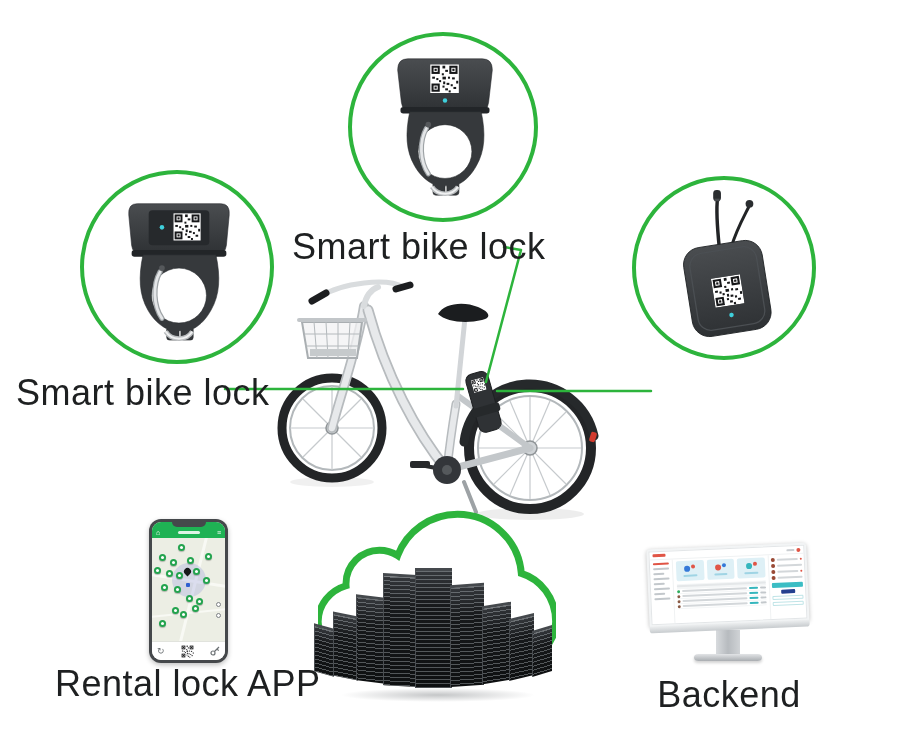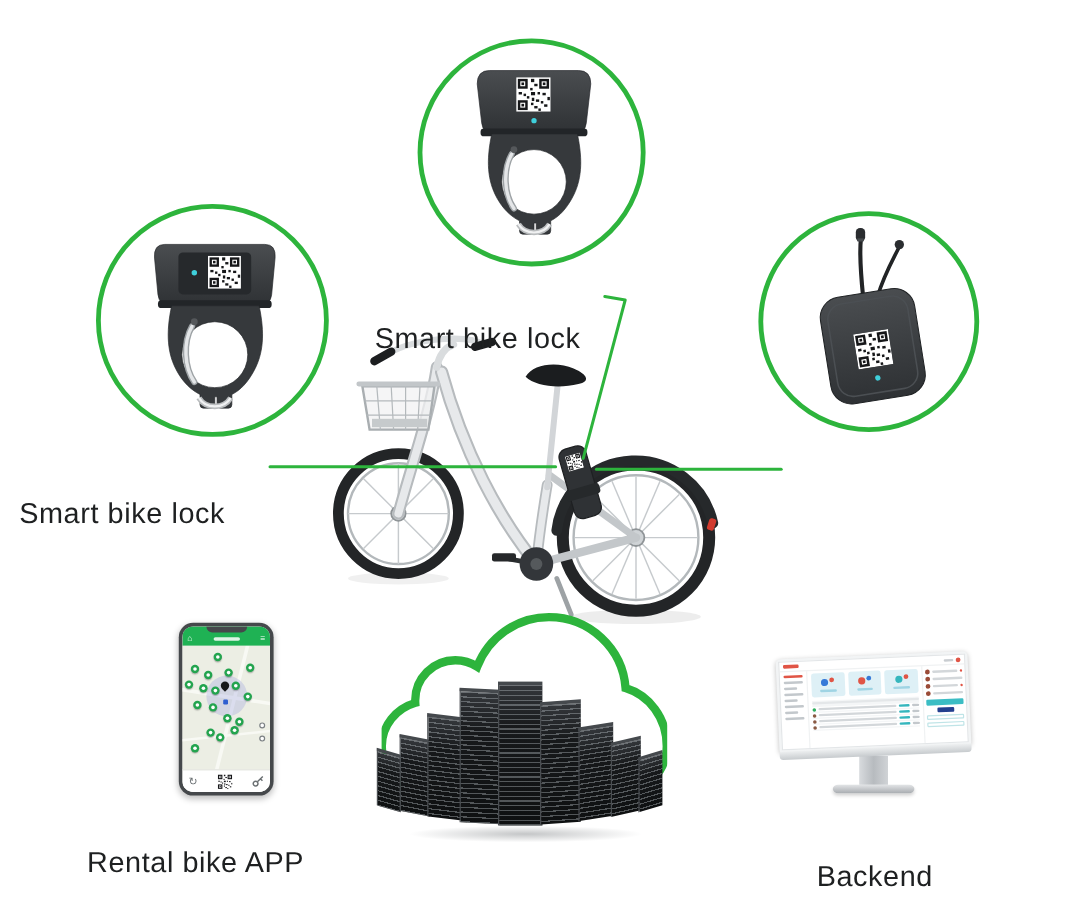--- a/index.html
+++ b/index.html
@@ -1,21 +1,21 @@
 <!DOCTYPE html>
 <html style="--green: #2db43c;"><head>
 <meta charset="utf-8">
 <style>
   :root { --green:#2db43c; --devgray:#36393c; --led:#3fd0dc; --txt:#1e2021; }
   * { box-sizing:border-box; margin:0; padding:0; }
   body { width:900px; height:750px; background:#fff; font-family:"Liberation Sans", sans-serif; overflow:hidden; }
   .stage { position:relative; width:900px; height:750px; background:#fff; }
 
   
-  .lbl { position:absolute; color:var(--txt); font-size:24px; letter-spacing:.5px; white-space:nowrap; z-index:6;margin-top:43px; }
+  .lbl { position:absolute; color:var(--txt); font-size:36px; letter-spacing:.5px; white-space:nowrap; z-index:6; }
   .lbl.centered { text-align:center; }
   #lbl-lock-top { left:292px; top:226px; width:212px; }
   #lbl-lock-left { left:16px; top:372px; }
   #lbl-iot { left:655px; top:374px; }
   #lbl-app { left:55px; top:663px; width:216px; }
   #lbl-cloud { left:338px; top:698px; width:210px; }
   #lbl-backend { left:650px; top:674px; width:158px; }
 
   
   .ring { position:absolute; border:4px solid var(--green); border-radius:50%; background:#fff; z-index:5; }
@@ -303,21 +303,21 @@
         <rect x="30" y="62" width="92" height="104" rx="20" fill="url(#lg-body)" stroke="#202325" stroke-width="1"></rect>
         <rect x="37" y="69" width="78" height="90" rx="15" fill="none" stroke="#4b4f53" stroke-width="1.5"></rect>
         <use href="#qr" x="59" y="100" width="34" height="34"></use>
         <circle cx="76" cy="145" r="2.6" fill="#3fd0dc"></circle>
       </g>
     </svg>
   </div>
 
   <div class="lbl centered" id="lbl-lock-top">Smart bike lock</div>
   <div class="lbl" id="lbl-lock-left">Smart bike lock</div>
-  <div class="lbl centered" id="lbl-app">Rental bike APP</div>
+  <div class="lbl centered" id="lbl-app">Rental lock APP</div>
   <div class="lbl centered" id="lbl-backend">Backend</div>
 
   <div class="phone">
     <div class="phone-screen">
       <div class="notch"></div>
       <div class="app-header">
         <span class="glyph">⌂</span>
         <span class="title-bar"></span>
         <span class="glyph">≡</span>
       </div>

